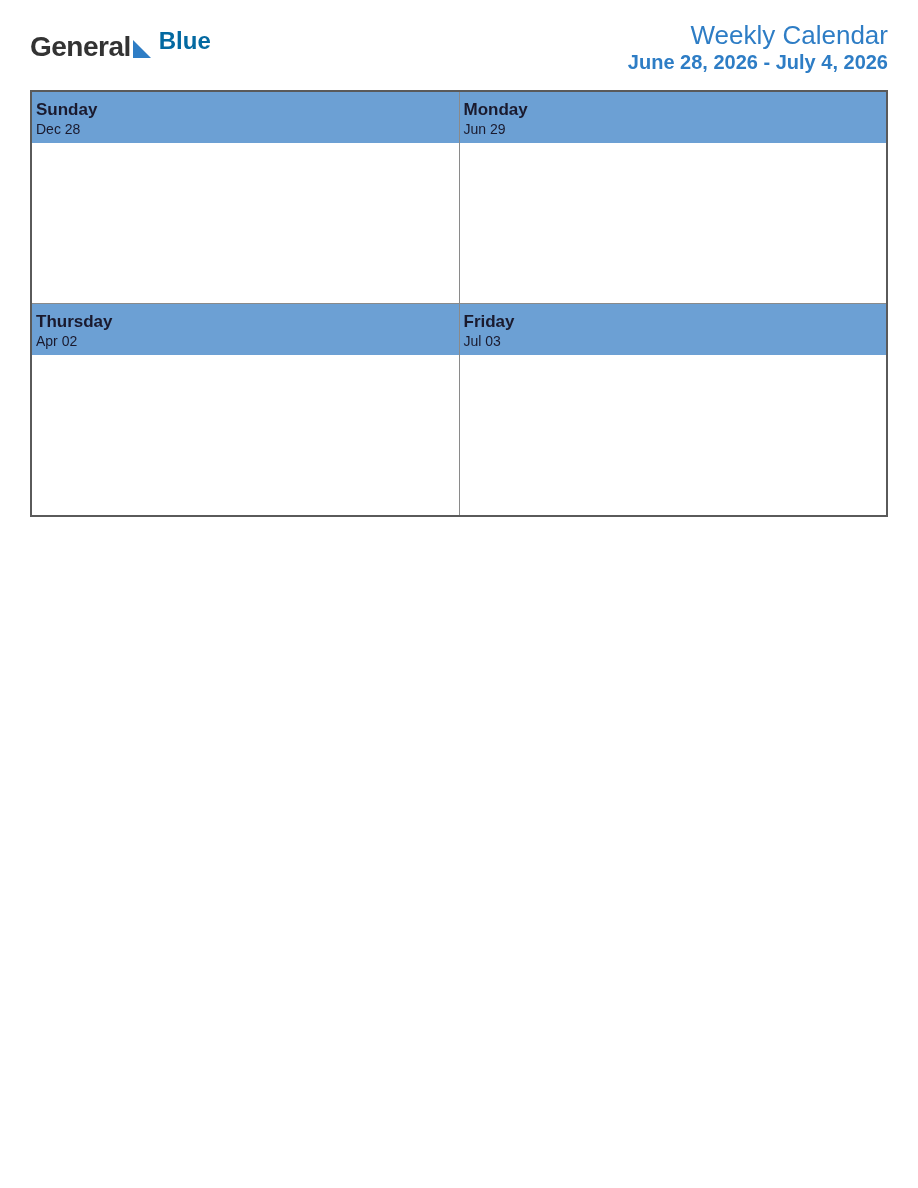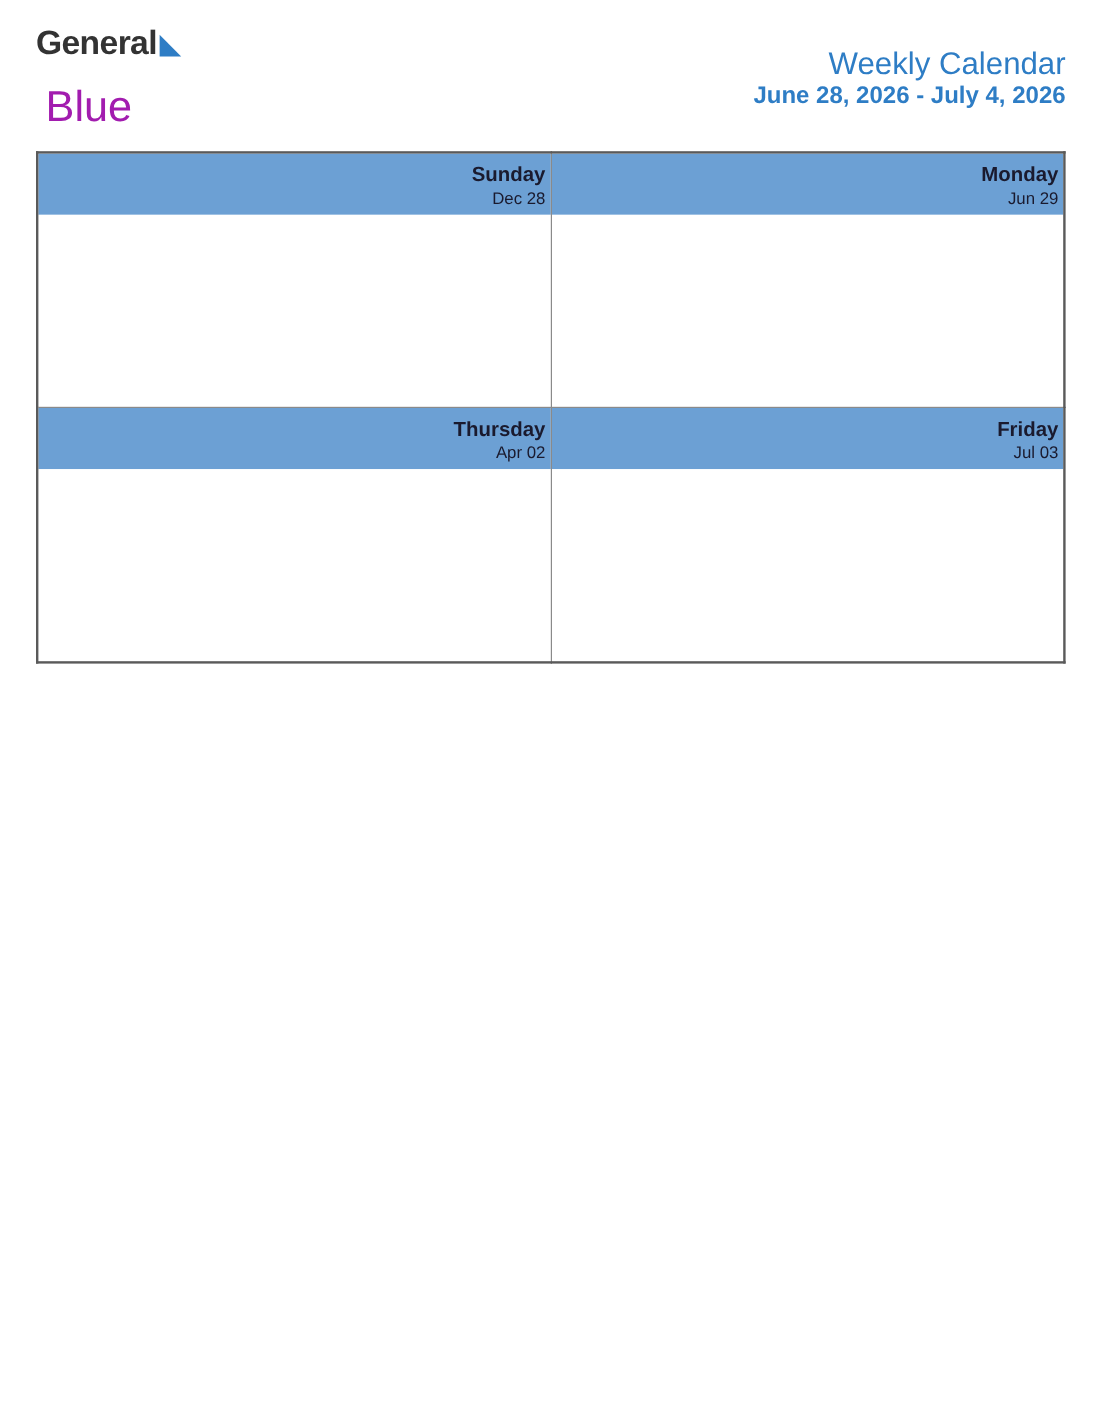--- a/index.html
+++ b/index.html
@@ -18,23 +18,22 @@
 
     .header {
       display: flex;
       justify-content: space-between;
       align-items: center;
       margin-bottom: 16px;
     }
 
     .logo {
       display: flex;
-      flex-direction: column;
+      flex-direction: row;
       align-items: flex-start;
-      gap: 20px;
     }
 
     .logo-top {
       display: flex;
       align-items: center;
     }
 
     .logo-general {
       font-size: 28px;
       font-weight: bold;
@@ -46,23 +45,23 @@
       width: 0;
       height: 0;
       border-left: 18px solid #2e7dc5;
       border-top: 18px solid transparent;
       border-bottom: 0px solid transparent;
       margin-left: 2px;
       margin-top: 4px;
     }
 
     .logo-blue {
-      font-size: 36px;
-      font-weight: normal;
-      color: #a21caf;
+      font-size: 24px;
+      font-weight: bold;
+      color: #0369a1;
       margin-top: -4px;
       margin-left: 4px;
     }
 
     .title-section {
       text-align: right;
     }
 
     .title-main {
       font-size: 26px;
@@ -84,21 +83,21 @@
     }
 
     .calendar-grid td {
       border: 1px solid #8a8a8a;
       width: 50%;
       vertical-align: top;
     }
 
     .day-header {
       background-color: #6ca0d4;
-      text-align: right;
+      text-align: left;
       padding: 8px 4px 6px;
     }
 
     .day-name {
       font-size: 17px;
       font-weight: bold;
       color: #1a1a2e;
     }
 
     .day-date {

